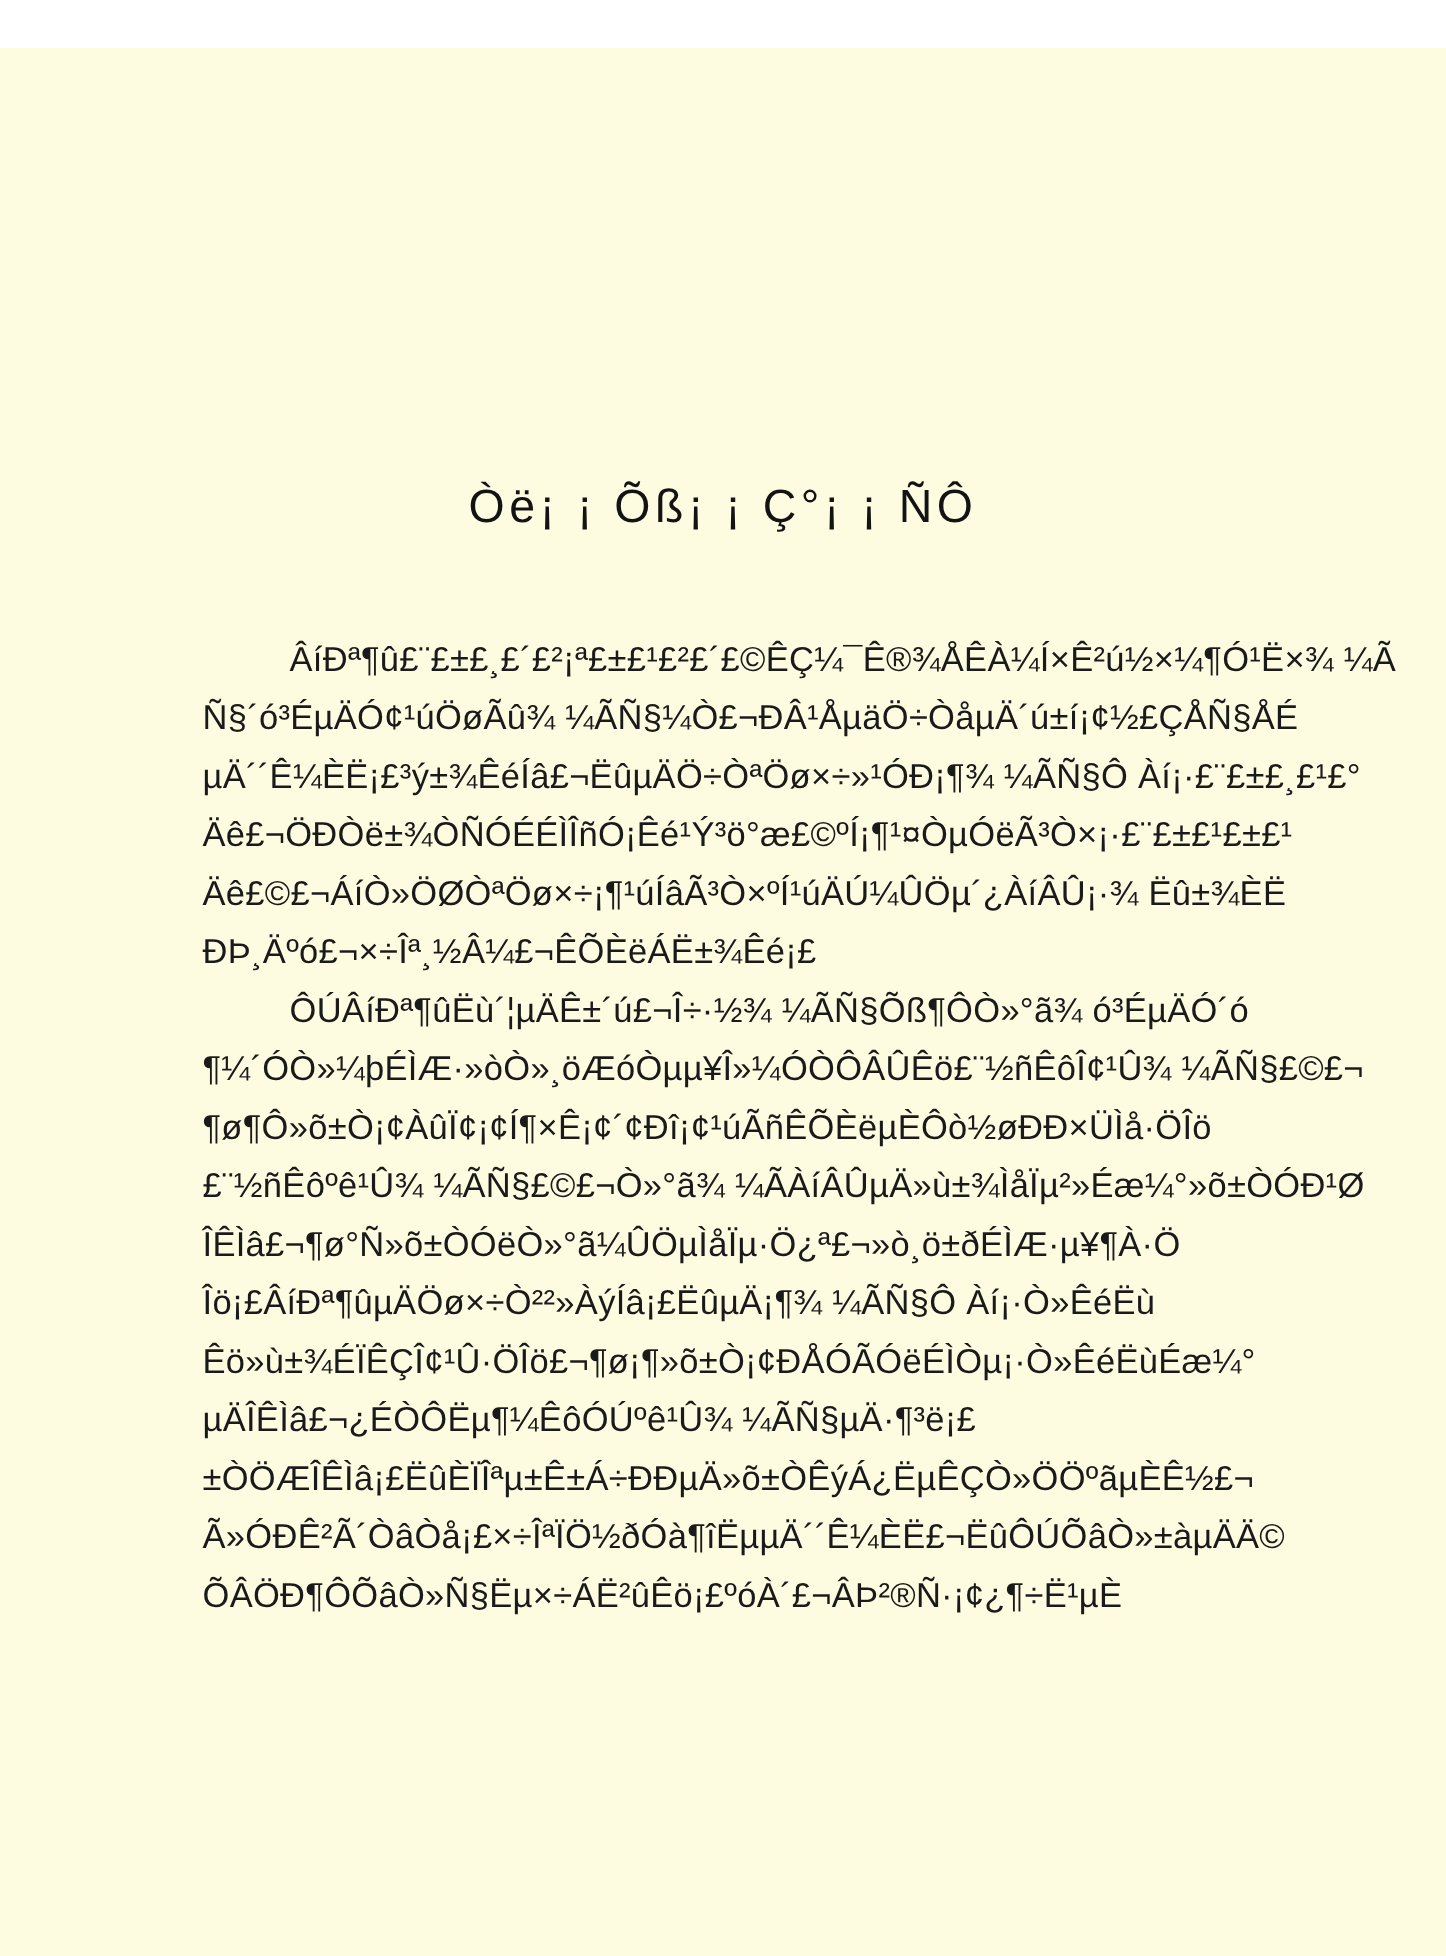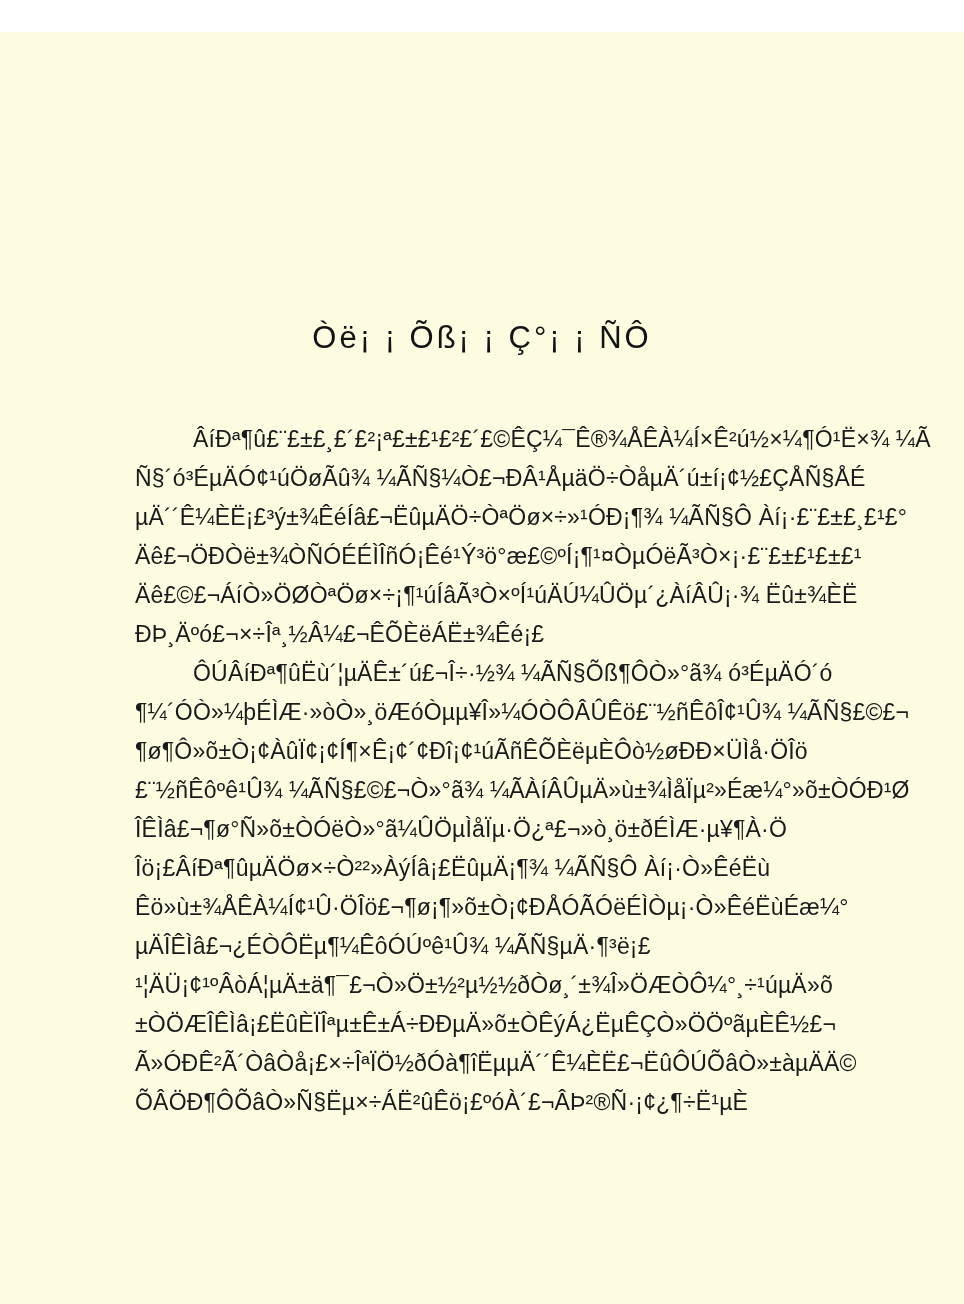--- a/index.html
+++ b/index.html
@@ -56,23 +56,22 @@
         <div class="text-line">Äê£©£¬ÁíÒ»ÖØÒªÖø×÷¡¶¹úÍâÃ³Ò×ºÍ¹úÄÚ¼ÛÖµ´¿ÀíÂÛ¡·¾ Ëû±¾ÈË</div>
         <div class="text-line">ÐÞ¸Äºó£¬×÷Îª¸½Â¼£¬ÊÕÈëÁË±¾Êé¡£</div>
       </div>
       <div>
         <div class="text-line indent">ÔÚÂíÐª¶ûËù´¦µÄÊ±´ú£¬Î÷·½¾ ¼ÃÑ§Õß¶ÔÒ»°ã¾ ó³ÉµÄÓ´ó</div>
         <div class="text-line">¶¼´ÓÒ»¼þÉÌÆ·»òÒ»¸öÆóÒµµ¥Î»¼ÓÒÔÂÛÊö£¨½ñÊôÎ¢¹Û¾ ¼ÃÑ§£©£¬</div>
         <div class="text-line">¶ø¶Ô»õ±Ò¡¢ÀûÏ¢¡¢Í¶×Ê¡¢´¢Ðî¡¢¹úÃñÊÕÈëµÈÔò½øÐÐ×ÜÌå·ÖÎö</div>
         <div class="text-line">£¨½ñÊôºê¹Û¾ ¼ÃÑ§£©£¬Ò»°ã¾ ¼ÃÀíÂÛµÄ»ù±¾ÌåÏµ²»Éæ¼°»õ±ÒÓÐ¹Ø</div>
         <div class="text-line">ÎÊÌâ£¬¶ø°Ñ»õ±ÒÓëÒ»°ã¼ÛÖµÌåÏµ·Ö¿ª£¬»ò¸ö±ðÉÌÆ·µ¥¶À·Ö</div>
         <div class="text-line">Îö¡£ÂíÐª¶ûµÄÖø×÷Ò²²»ÀýÍâ¡£ËûµÄ¡¶¾ ¼ÃÑ§Ô Àí¡·Ò»ÊéËù</div>
-        <div class="text-line">Êö»ù±¾ÅÊÀ¼Í¢¹Û·ÖÎö£¬¶ø¡¶»õ±Ò¡¢ÐÅÓÃÓëÉÌÒµ¡·Ò»ÊéËùÉæ¼°</div>
+        <div class="text-line">Êö»ù±¾ÉÏÊÇÎ¢¹Û·ÖÎö£¬¶ø¡¶»õ±Ò¡¢ÐÅÓÃÓëÉÌÒµ¡·Ò»ÊéËùÉæ¼°</div>
         <div class="text-line">µÄÎÊÌâ£¬¿ÉÒÔËµ¶¼ÊôÓÚºê¹Û¾ ¼ÃÑ§µÄ·¶³ë¡£</div>
       </div>
       <div>
-        <div class="text-line">¹¦ÄÜ¡¢¹ºÂòÁ¦µÄ±ä¶¯£¬Ò»Ö±½²µ½½ðÒø¸´±¾Î»ÖÆÒÔ¼°¸÷¹úµÄ»õ</div>
         <div class="text-line">±ÒÖÆÎÊÌâ¡£ËûÈÏÎªµ±Ê±Á÷ÐÐµÄ»õ±ÒÊýÁ¿ËµÊÇÒ»ÖÖºãµÈÊ½£¬</div>
         <div class="text-line">Ã»ÓÐÊ²Ã´ÒâÒå¡£×÷ÎªÏÖ½ðÓà¶îËµµÄ´´Ê¼ÈË£¬ËûÔÚÕâÒ»±àµÄÄ©</div>
         <div class="text-line">ÕÂÖÐ¶ÔÕâÒ»Ñ§Ëµ×÷ÁË²ûÊö¡£ºóÀ´£¬ÂÞ²®Ñ·¡¢¿­¶÷Ë¹µÈ</div>
       </div>
     </div>
 </div>
 
 </body></html>

